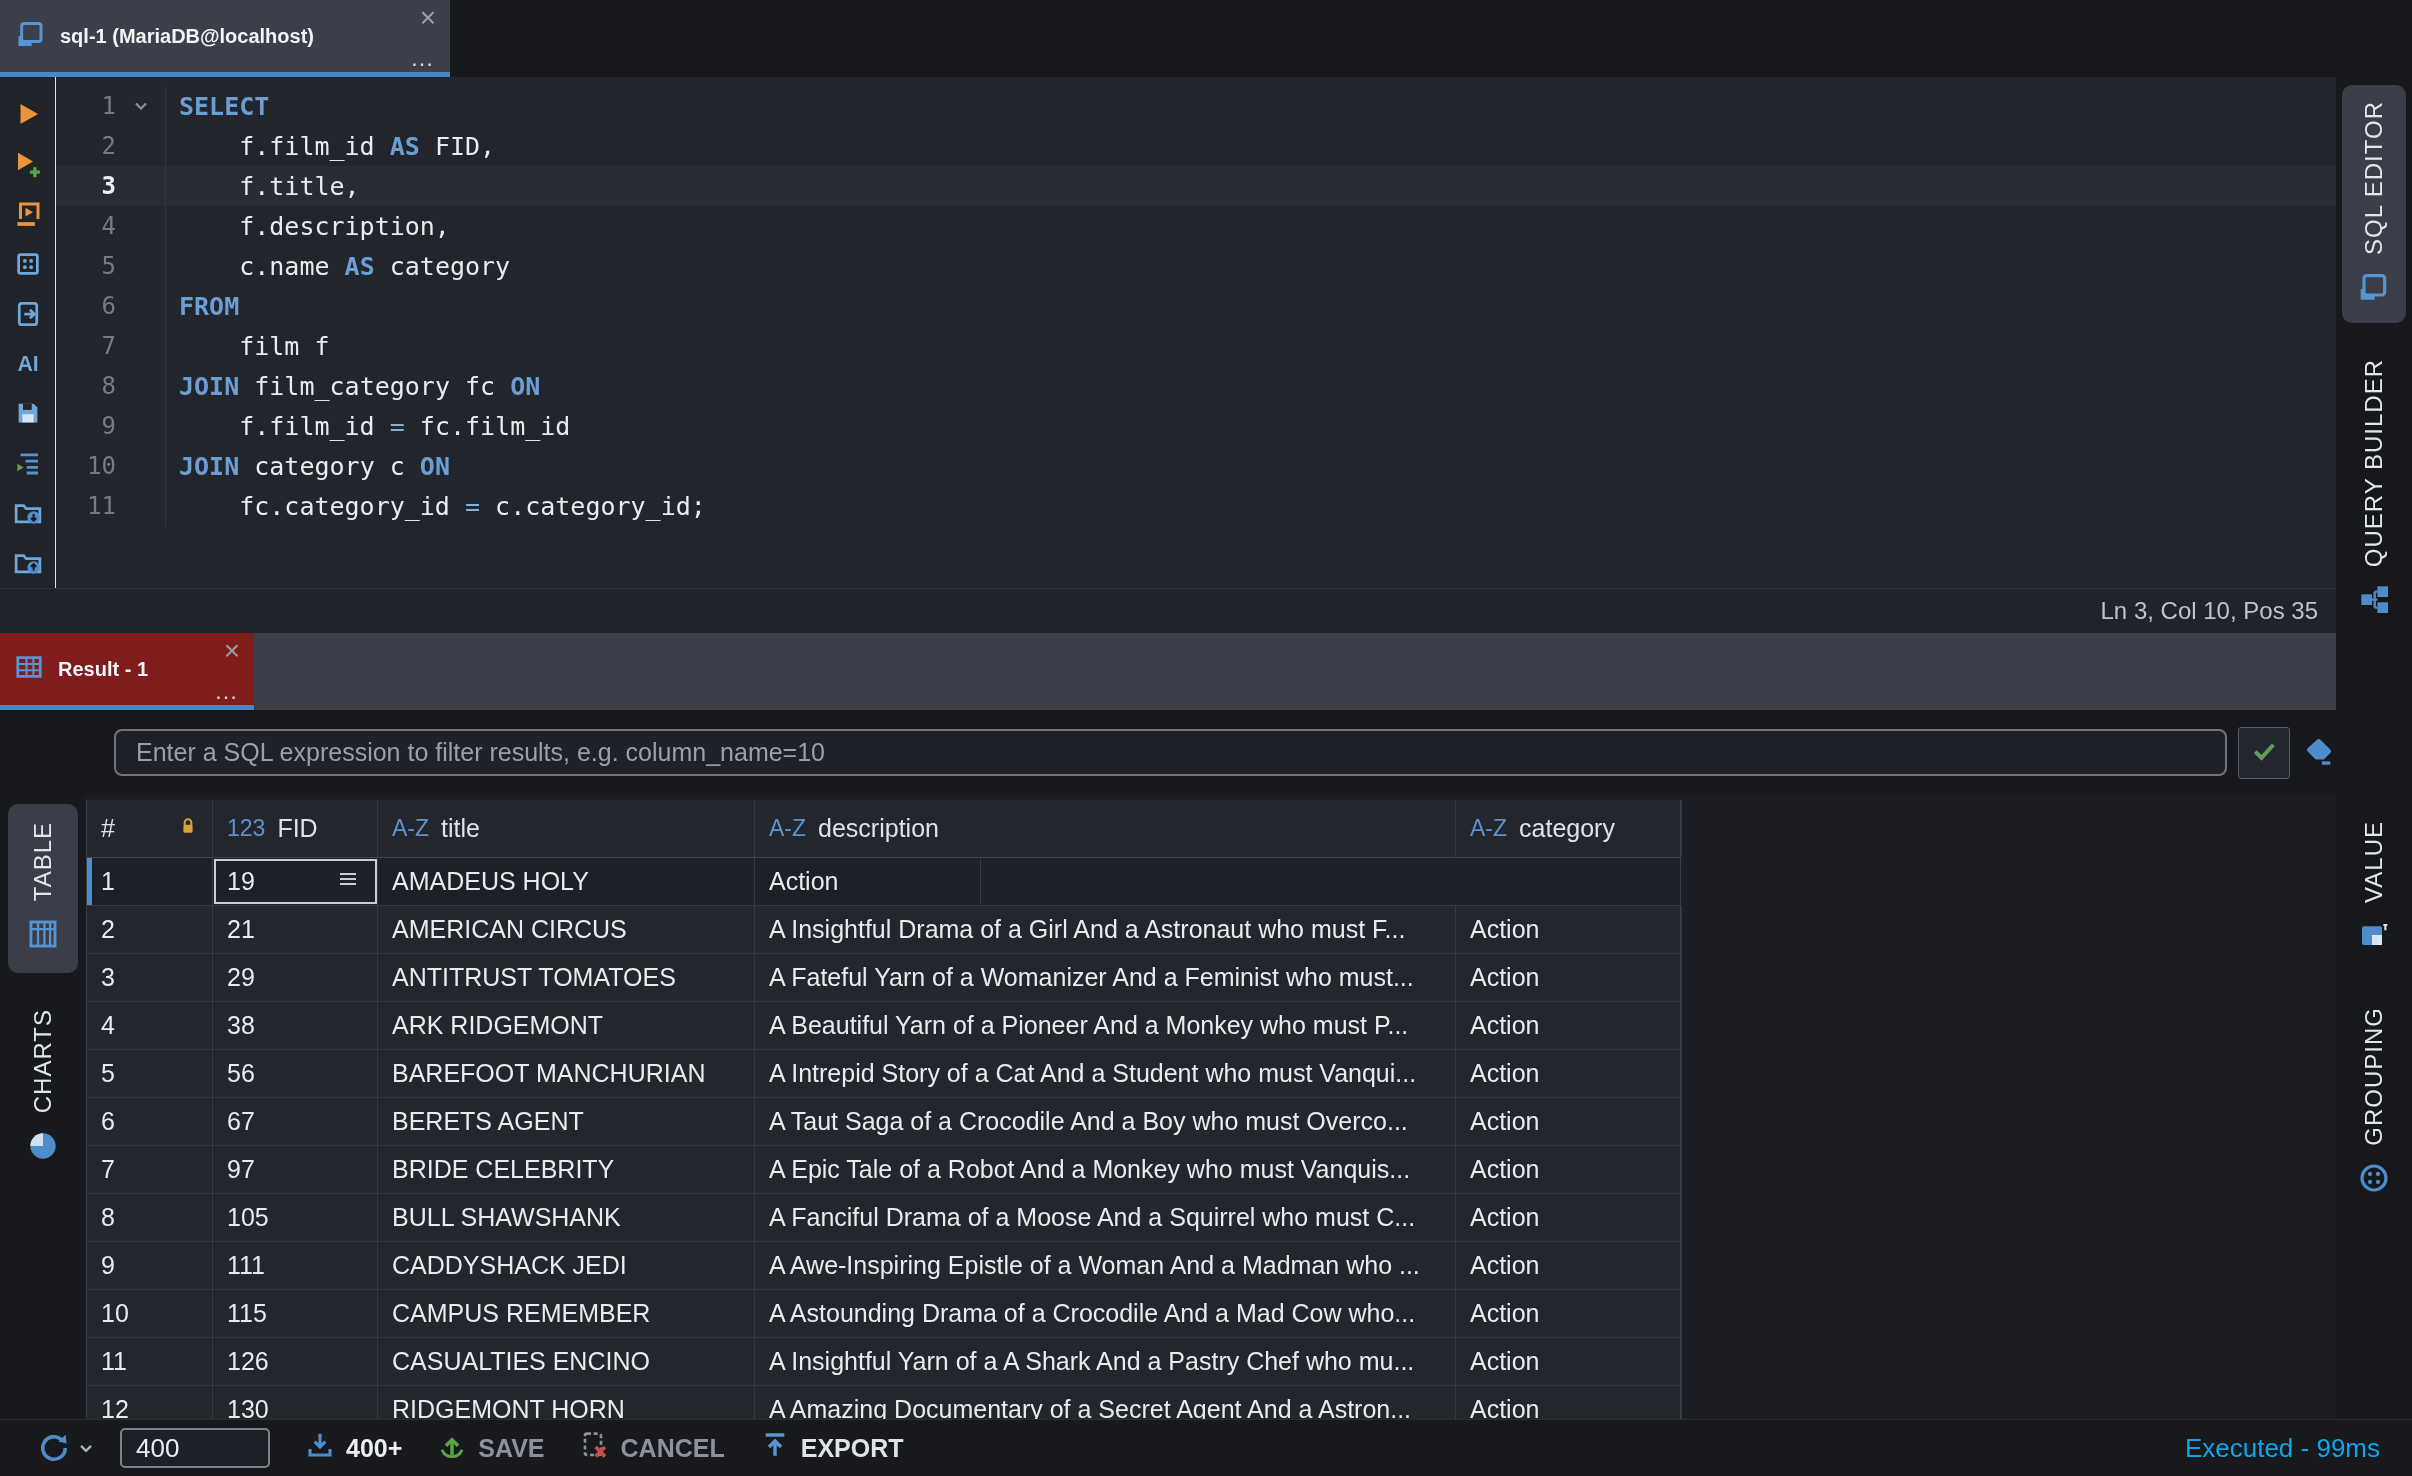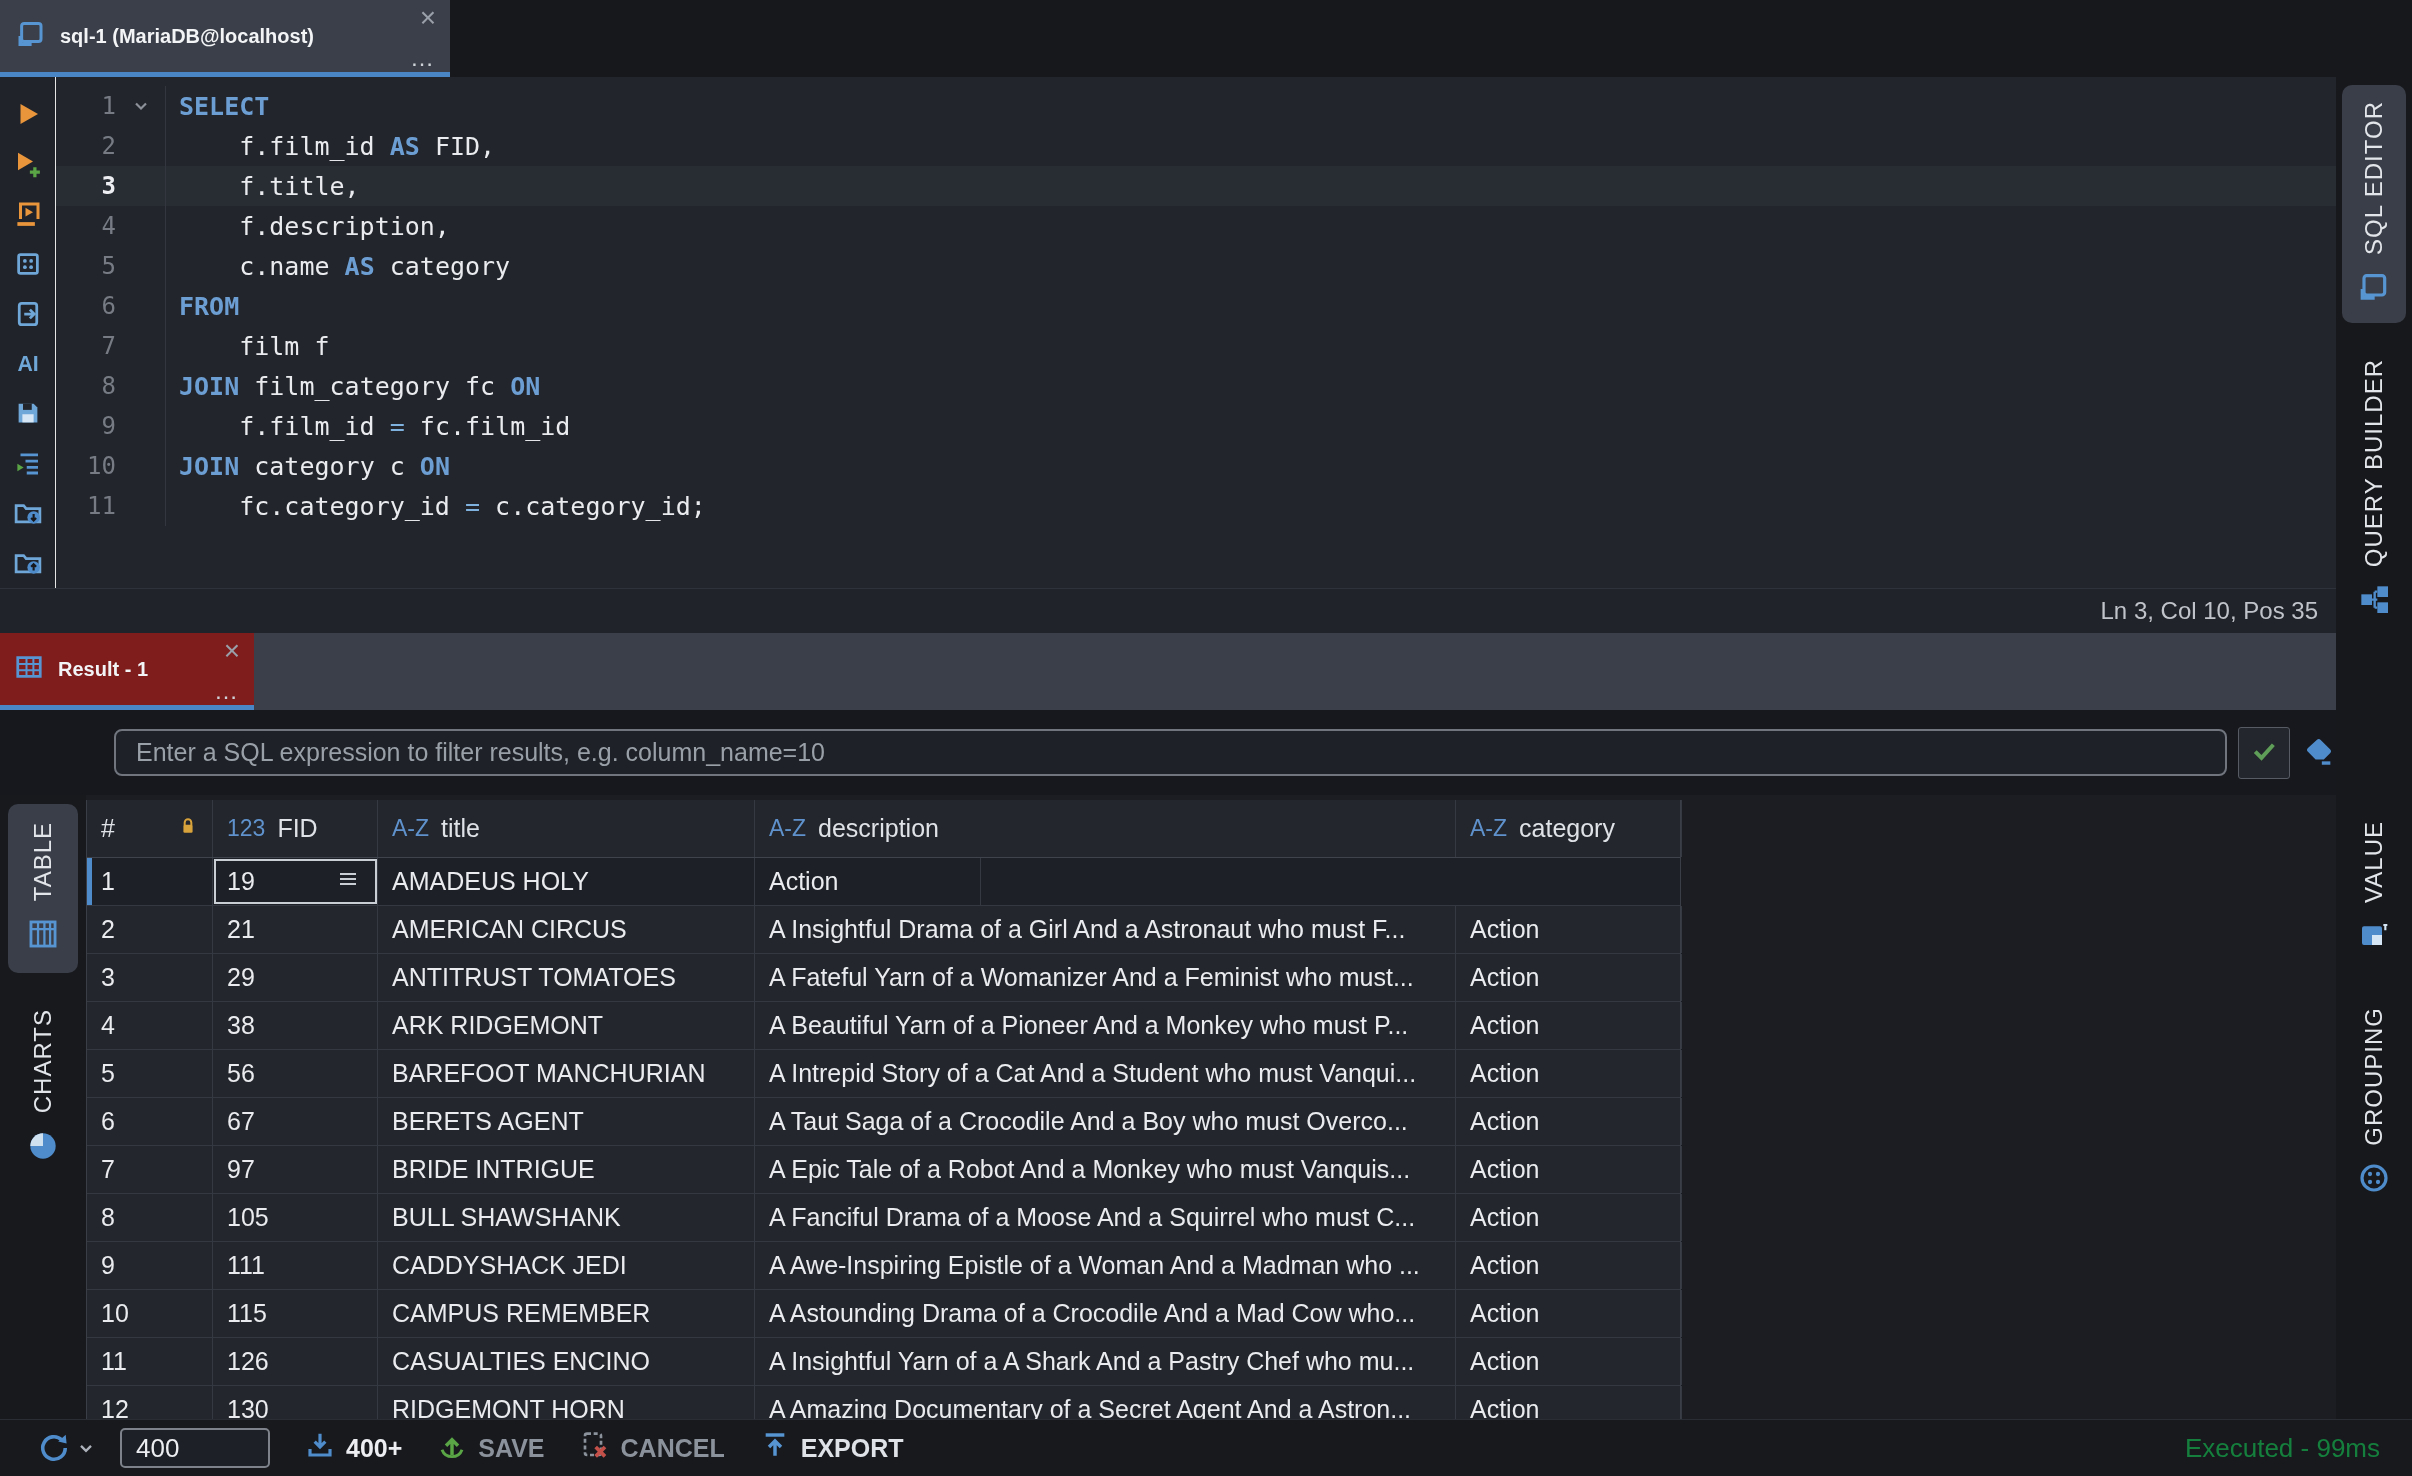--- a/index.html
+++ b/index.html
@@ -80,21 +80,21 @@
   .bottom-bar { height:57px; background:#17191d; border-top:1px solid #2a2d33;
                 display:flex; align-items:center; font-size:25px; }
   .bb-refresh { margin-left:36px; display:flex; align-items:center; }
   .bb-chevron { margin-left:4px; display:flex; align-items:center; }
   .bb-input { margin-left:24px; width:150px; height:40px; background:#1d2026; border:2px solid #7d828b;
               border-radius:5px; color:#eceef1; font-size:26px; padding:0 14px; outline:none; }
   .bb-group { display:flex; align-items:center; gap:10px; margin-left:34px; }
   .bb-label-strong { color:#eceef1; font-weight:bold; }
   .bb-label-dim { color:#8c929b; font-weight:bold; }
   .bb-label-lit { color:#dfe3e8; font-weight:bold; }
-  .bb-status { margin-left:auto; margin-right:32px; color:#15803d; font-size:26px; }
+  .bb-status { margin-left:auto; margin-right:32px; color:#0ea5e9; font-size:26px; }
 </style>
 </head>
 <body>
 
 <div class="app">
   <div class="top-region">
     <div class="main">
 
       <div class="tabbar">
         <div class="tab tab-editor">
@@ -428,21 +428,21 @@
                 </div>
               </div>
               <div class="g-row">
                 <div class="g-cell c-rownum">
                   <span>7</span>
                 </div>
                 <div class="g-cell c-fid">
                   <span>97</span>
                 </div>
                 <div class="g-cell c-title">
-                  <span>BRIDE INTRIGUE</span>
+                  <span>BRIDE CELEBRITY</span>
                 </div>
                 <div class="g-cell c-desc">
                   <span>A Epic Tale of a Robot And a Monkey who must Vanquis...</span>
                 </div>
                 <div class="g-cell c-cat">
                   <span>Action</span>
                 </div>
               </div>
               <div class="g-row">
                 <div class="g-cell c-rownum">

